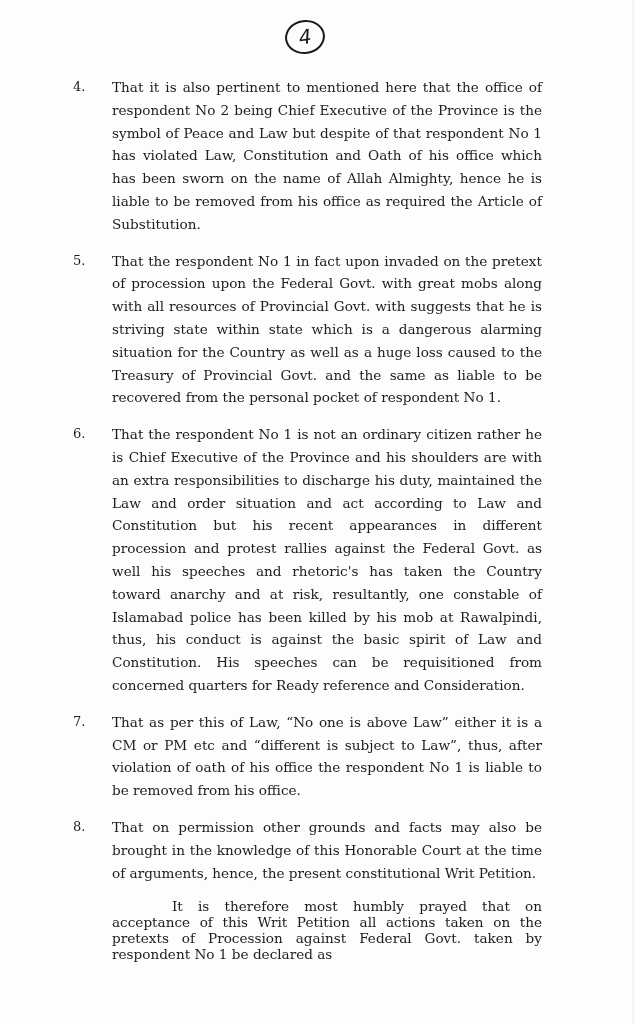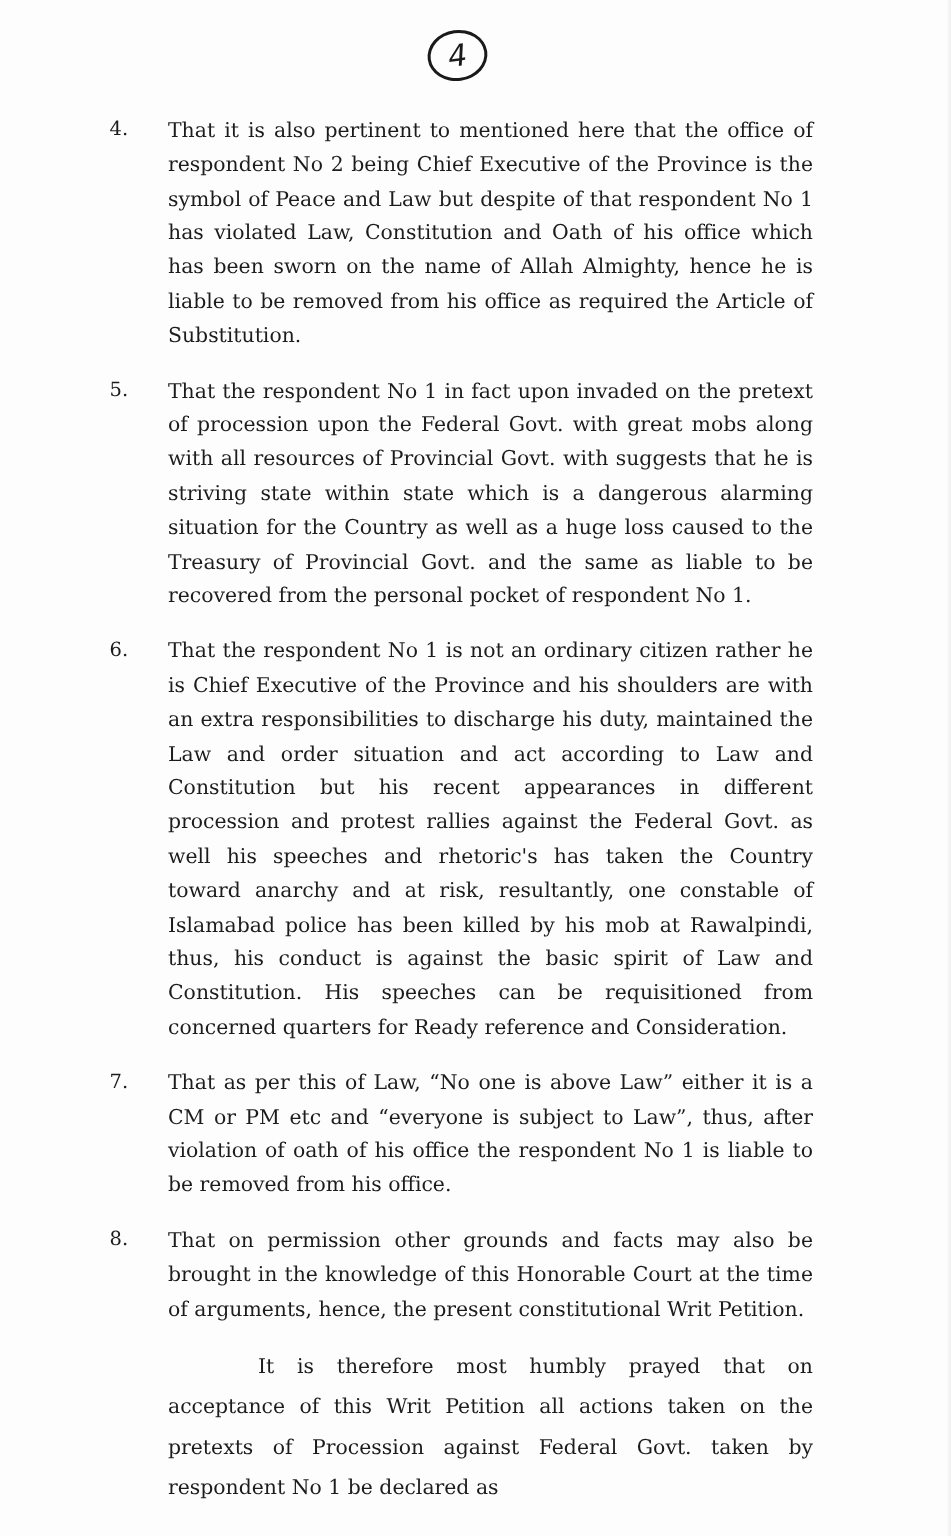--- a/index.html
+++ b/index.html
@@ -29,21 +29,21 @@
     line-height: 22.8px;
     text-align: justify;
     margin-bottom: 14px;
   }
   .para-num {
     position: absolute; left: -39px; top: 0;
     font-size: 13px;
   }
   .prayer {
     margin-left: 112px; width: 430px;
-    font-size: 13.6px; line-height: 27px;
+    font-size: 13.6px; line-height: 16px;
     text-align: justify; text-indent: 60px;
     margin-top: 6px;
   }
   b { font-weight: normal; }
   .edge-shadow {
     position: absolute; right: 0; top: 0; width: 3px; height: 1024px;
     background: linear-gradient(to right, #fdfdfd, #efefef);
   }
 </style>
 </head>
@@ -65,21 +65,21 @@
     <span>That the respondent No 1 in fact upon invaded on the pretext of procession upon the Federal Govt. with great mobs along with all resources of Provincial Govt. with suggests that he is striving state within state which is a dangerous alarming situation for the Country as well as a huge loss caused to the Treasury of Provincial Govt. and the same as liable to be recovered from the personal pocket of respondent No 1.</span>
   </div>
 
   <div class="para">
     <span class="para-num">6.</span>
     <span>That the respondent No 1 is not an ordinary citizen rather he is Chief Executive of the Province and his shoulders are with an extra responsibilities to discharge his duty, maintained the Law and order situation and act according to Law and Constitution but his recent appearances in different procession and protest rallies against the Federal Govt. as well  his speeches and rhetoric's has taken the Country toward anarchy and at risk, resultantly, one constable of Islamabad police has been killed by his mob at Rawalpindi, thus, his conduct is against the basic spirit of Law and Constitution. His speeches can be requisitioned from concerned quarters for Ready reference and Consideration.</span>
   </div>
 
   <div class="para">
     <span class="para-num">7.</span>
-    <span>That as per this of Law, </span><b>“No one is above Law”</b><span> either it is a CM or PM etc and </span><b>“everyone is subject to Law”,</b><span> thus, after violation of oath of his office the respondent No 1 is liable to be removed from his office.</span>
+    <span>That as per this of Law, </span><b>“No one is above Law”</b><span> either it is a CM or PM etc and </span><b>“different is subject to Law”,</b><span> thus, after violation of oath of his office the respondent No 1 is liable to be removed from his office.</span>
   </div>
 
   <div class="para">
     <span class="para-num">8.</span>
     <span>That on permission other grounds and facts may also be brought in the knowledge of this Honorable Court at the time of arguments, hence, the present constitutional Writ Petition.</span>
   </div>
 
   <div class="prayer">
     <span>It is therefore most humbly prayed that on acceptance of this Writ Petition all actions taken on the pretexts of  Procession against Federal Govt. taken by respondent No 1 be declared as</span>
   </div>

